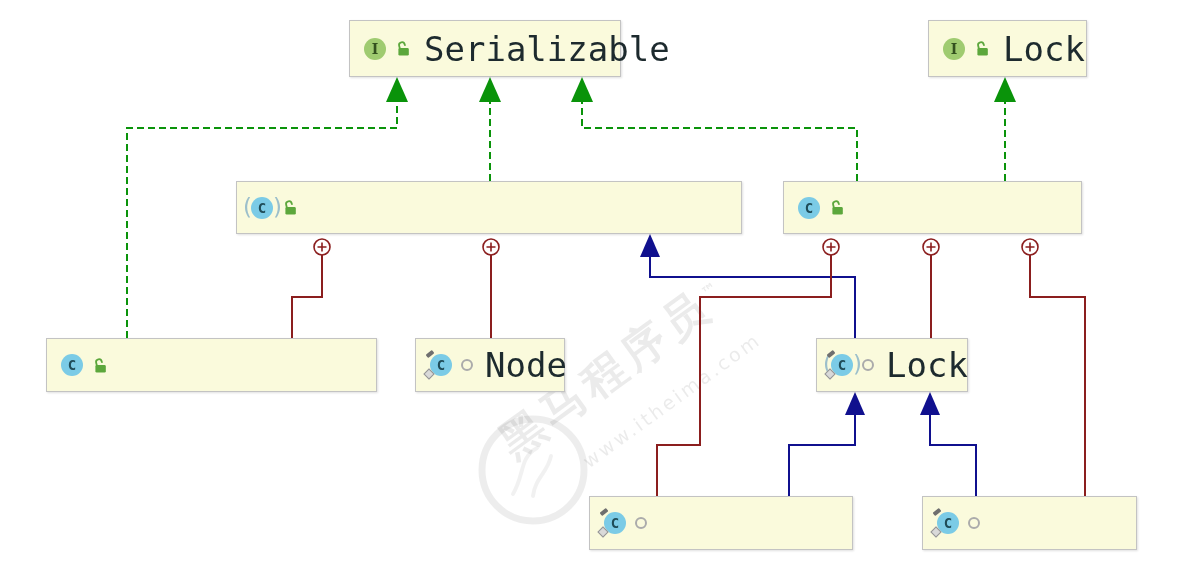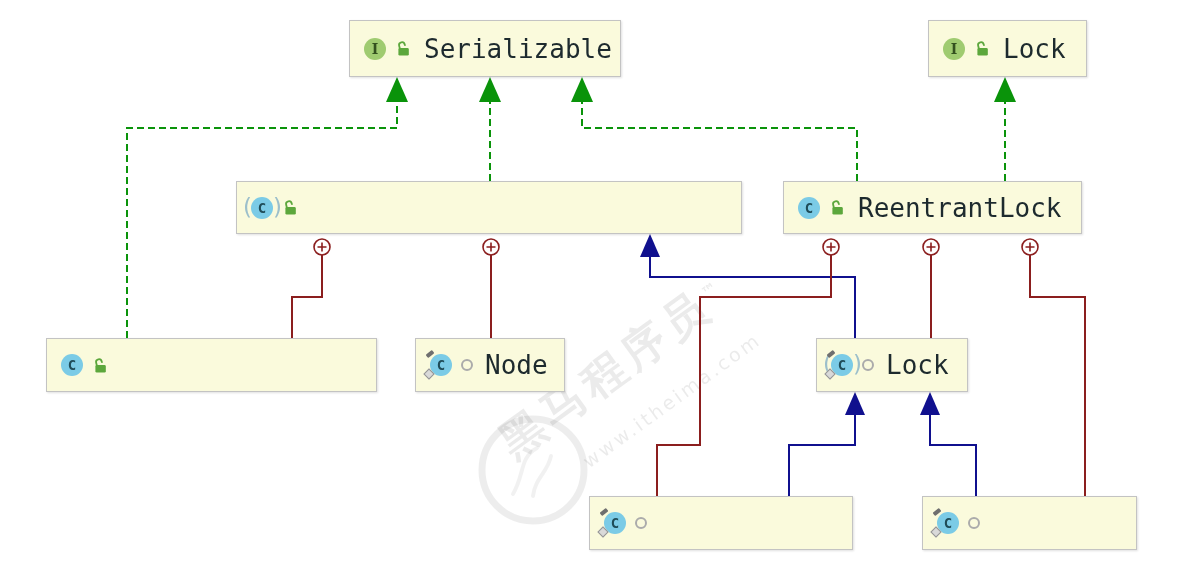--- a/index.html
+++ b/index.html
@@ -41,21 +41,21 @@
   .smark-pin{
     position:absolute;left:-3px;top:-1px;width:8px;height:4px;background:#6f6f6f;
     border-radius:1px;transform:rotate(-38deg);
   }
   .smark-diamond{
     position:absolute;left:-4px;bottom:-1px;width:6px;height:6px;background:#d9d9d9;
     border:1px solid #949494;transform:rotate(45deg);
   }
   .vis{margin-left:8px;margin-right:12px;flex:none;display:flex;align-items:center;}
   .ring{width:8px;height:8px;border:2px solid #ababab;border-radius:50%;background:transparent;}
-  .label{font-size:26px;color:var(--text);white-space:pre;}
+  .label{font-size:34px;color:var(--text);white-space:pre;}
   
   .wm-logo{z-index:1;}
   .wm-brand{
     position:absolute;left:505px;top:418px;z-index:1;
     transform:rotate(-36deg);transform-origin:0 50%;
     font-family:"DejaVu Sans",sans-serif;font-weight:bold;
     font-size:44px;letter-spacing:6px;white-space:nowrap;
     color:rgba(60,60,60,0.10);
   }
   .wm-tm{font-size:16px;vertical-align:super;letter-spacing:0;}
@@ -183,21 +183,20 @@
           <span class="kcircle blue">C</span>
         </span>
         <span class="vis">
           <svg width="17" height="17" viewBox="0 0 16 16">
             <g transform="rotate(-14 5 9)">
               <path d="M4.8 8 V5.3 a2.7 2.7 0 0 1 5.4 0 v0.7" fill="none" stroke="#5ca73c" stroke-width="1.7" stroke-linecap="round"></path>
             </g>
             <rect x="3.2" y="7.6" width="9.8" height="7" rx="1.3" fill="#5ca73c"></rect>
           </svg>
         </span>
-        <span class="label">ReentrantLock</span>
       </div>
       <div class="node" style="left: 46px; top: 338px; width: 331px; height: 54px;">
         <span class="kicon">
           <span class="kcircle blue">C</span>
         </span>
         <span class="vis">
           <svg width="17" height="17" viewBox="0 0 16 16">
             <g transform="rotate(-14 5 9)">
               <path d="M4.8 8 V5.3 a2.7 2.7 0 0 1 5.4 0 v0.7" fill="none" stroke="#5ca73c" stroke-width="1.7" stroke-linecap="round"></path>
             </g>

